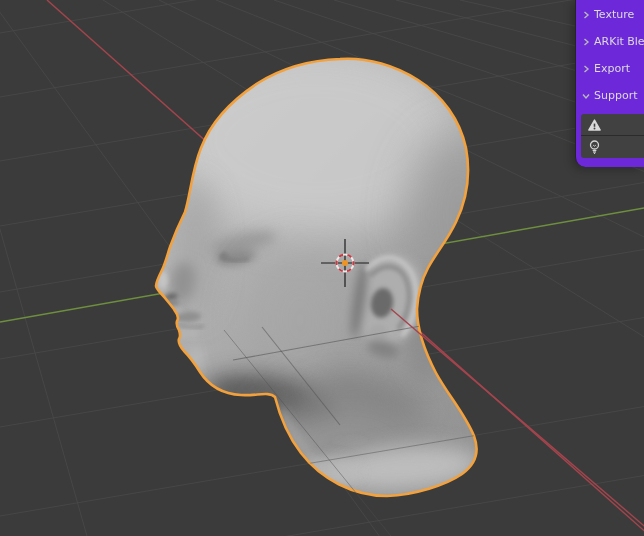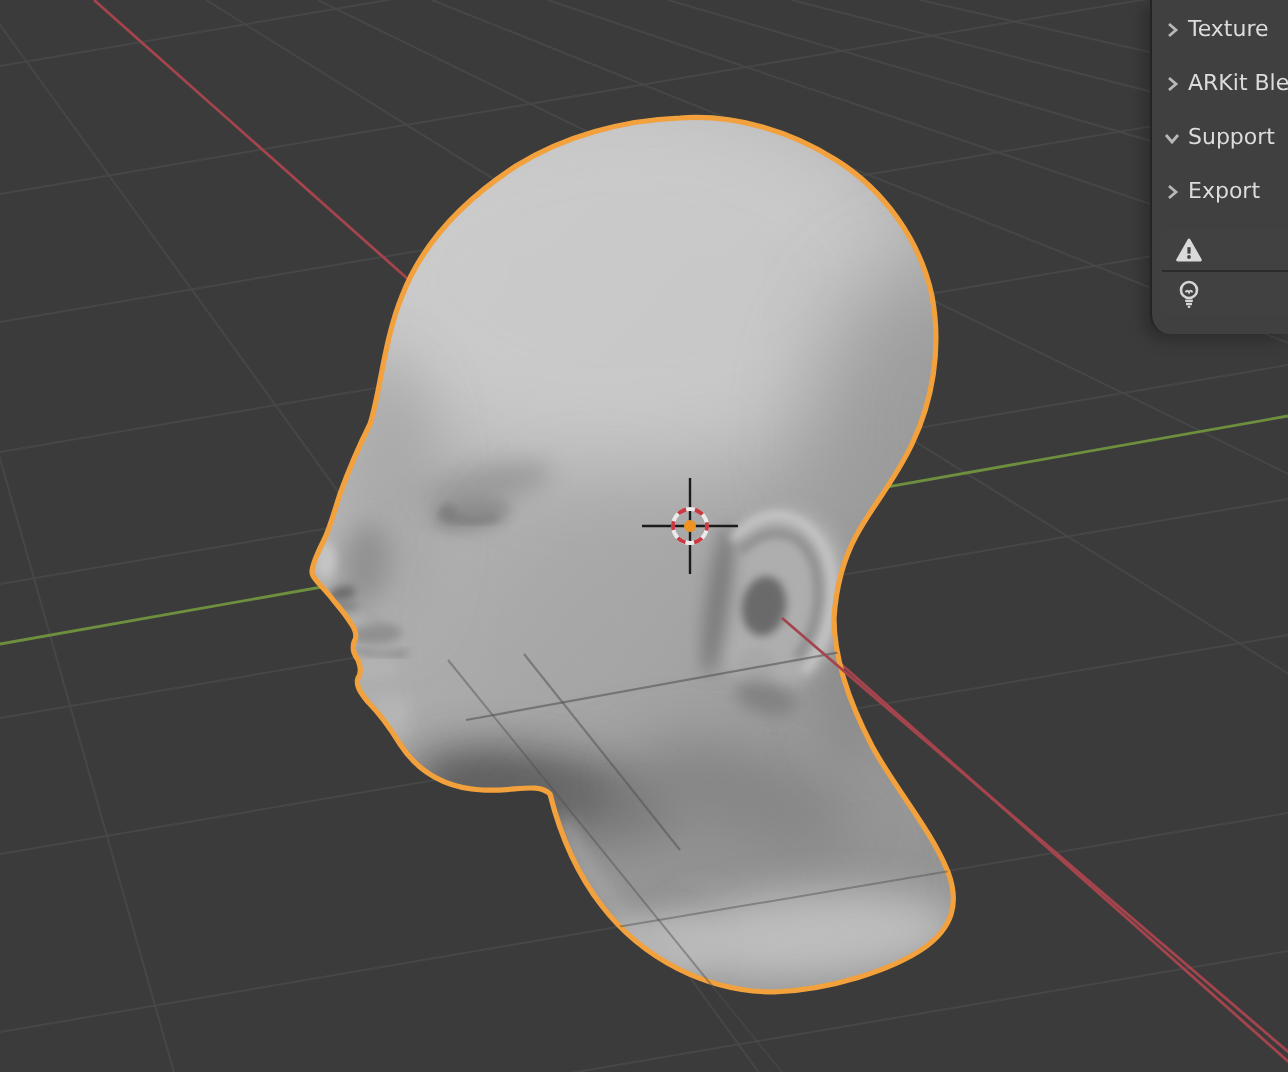--- a/index.html
+++ b/index.html
@@ -4,21 +4,21 @@
 <style>
   html,body{margin:0;padding:0;background:#2a2a2a;}
   body{width:644px;height:536px;overflow:hidden;position:relative;
        font-family:"DejaVu Sans","Liberation Sans",sans-serif;}
   .viewport{position:absolute;inset:0;background:#3b3b3b;}
   .viewport svg{display:block;}
 
   
   .side-panel{
     position:absolute;top:0;right:0;width:69px;height:167px;
-    background:#404040;border-bottom-left-radius:10px;
+    background:#6d28d9;border-bottom-left-radius:10px;
     border-left:1px solid #242424;
     box-shadow:-3px 3px 8px rgba(0,0,0,.25);
     z-index:5;padding-top:1px;box-sizing:border-box;
   }
   .prow{
     display:flex;align-items:center;height:27px;padding-left:5px;gap:3px;
     color:#dcdcdc;font-size:11px;white-space:nowrap;overflow:hidden;
     cursor:pointer;
   }
   .prow svg{flex:0 0 auto;}
@@ -179,29 +179,29 @@
     <span>Texture</span>
   </div>
   <div class="prow">
     <svg width="10" height="10">
       <polyline points="3.5,2 7,5 3.5,8" stroke="#b8b8b8" stroke-width="1.4" fill="none"></polyline>
     </svg>
     <span>ARKit Blen</span>
   </div>
   <div class="prow">
     <svg width="10" height="10">
+      <polyline points="3.5,2 7,5 3.5,8" stroke="#b8b8b8" stroke-width="1.4" fill="none"></polyline>
+    </svg>
+    <span>Export</span>
+  </div>
+  <div class="prow">
+    <svg width="10" height="10">
       <polyline points="2,3.5 5,7 8,3.5" stroke="#b8b8b8" stroke-width="1.4" fill="none"></polyline>
     </svg>
     <span>Support</span>
-  </div>
-  <div class="prow">
-    <svg width="10" height="10">
-      <polyline points="3.5,2 7,5 3.5,8" stroke="#b8b8b8" stroke-width="1.4" fill="none"></polyline>
-    </svg>
-    <span>Export</span>
   </div>
 
   <div class="btn-col">
     <button class="pbtn">
       <svg width="13" height="12">
         <polygon points="6.5,1 12.2,11 0.8,11" fill="#d9d9d9" stroke="#d9d9d9" stroke-width="1.4" stroke-linejoin="round"></polygon>
         <line x1="6.5" y1="4.6" x2="6.5" y2="7.8" stroke="#414141" stroke-width="1.6"></line>
         <circle cx="6.5" cy="9.5" r="0.95" fill="#414141"></circle>
       </svg>
     </button>

